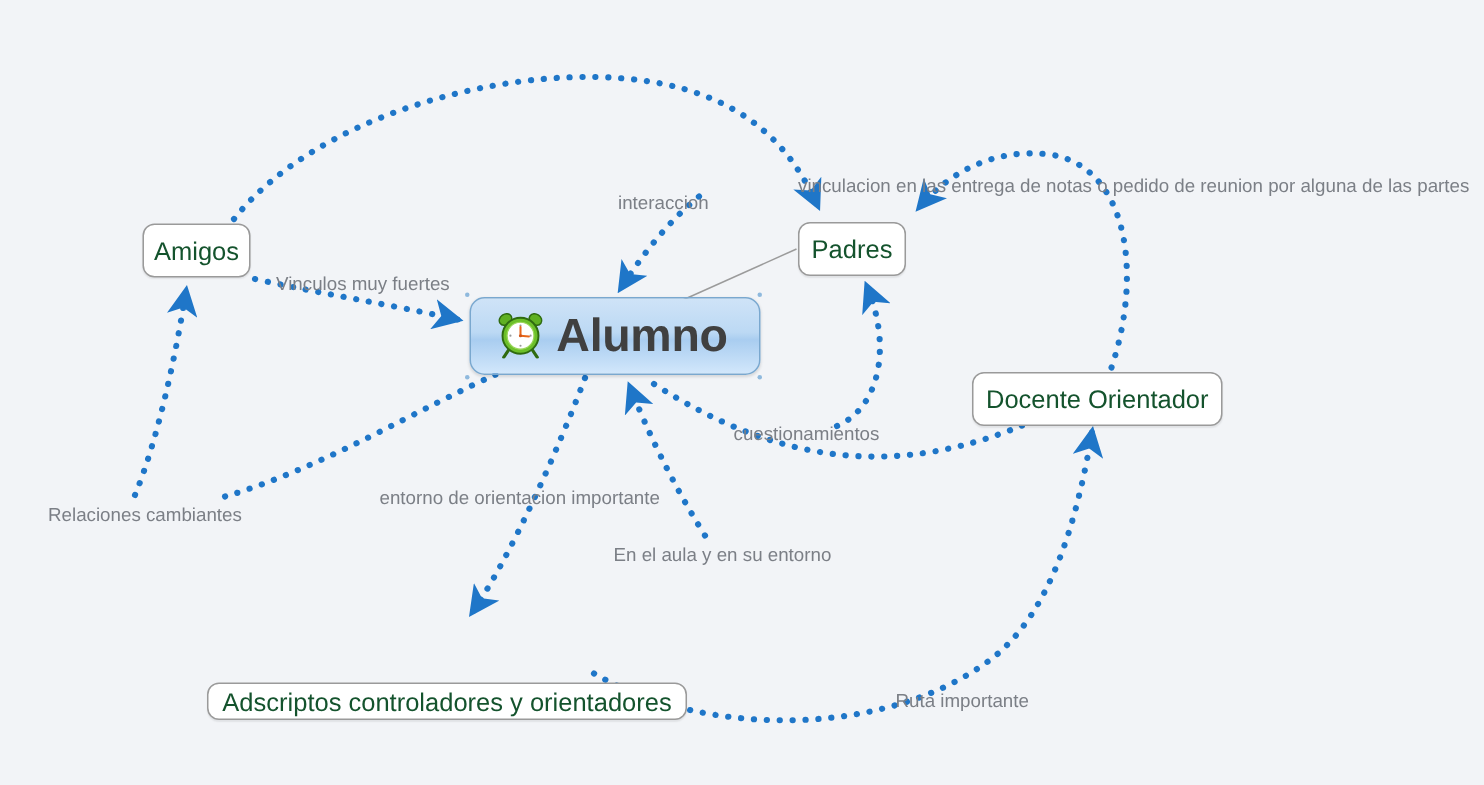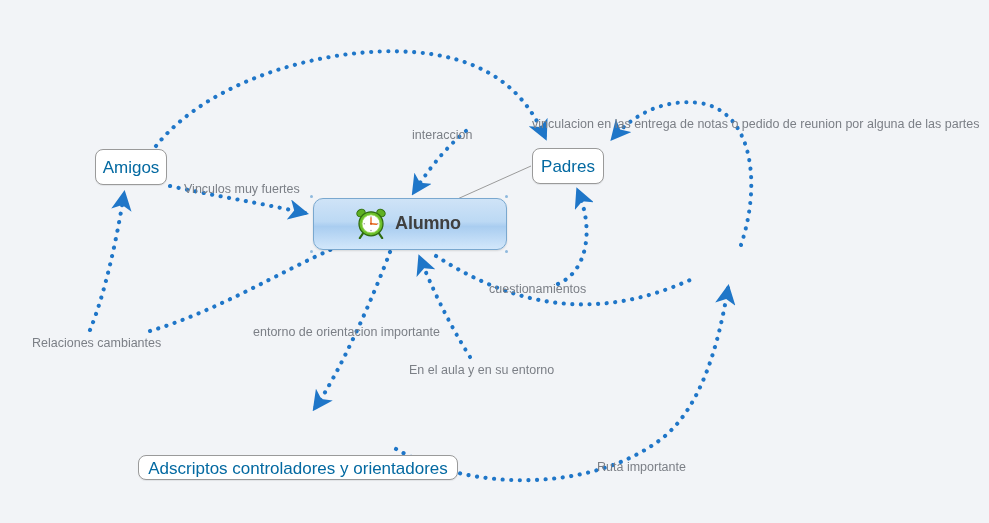--- a/index.html
+++ b/index.html
@@ -25,35 +25,35 @@
     width: 989px;
     height: 523px;
     pointer-events: none;
   }
   .node {
     position: absolute;
     box-sizing: border-box;
     background: #ffffff;
     border: 1px solid #9a9a9a;
     border-radius: 8px;
-    color: #0369a1;
+    color: #14532d;
     font-size: 17px;
     line-height: 1;
     white-space: nowrap;
     display: flex;
     align-items: center;
     justify-content: center;
     padding: 10px 13px 9px 13px;
     box-shadow: 0 1px 1px rgba(0,0,0,0.07);
   }
   .node-central {
     background: linear-gradient(to bottom, #cfe3f7 0%, #bcd9f4 45%, #a9cdf0 55%, #d2e7fb 100%);
     border: 1px solid #7aa8cf;
     border-radius: 10px;
-    font-size: 18px;
+    font-size: 31px;
     font-weight: bold;
     color: #404040;
     padding: 9px 20px 11px 16px;
     box-shadow: 0 1px 2px rgba(0,0,0,0.12);
   }
   .node-central .label {
     margin-left: 8px;
     letter-spacing: -0.2px;
   }
   .clock {
@@ -134,20 +134,23 @@
   </div>
 
   <div class="node" id="node-amigos" style="left: 95px; top: 149px; width: 72px; height: 36px;">
     <span>Amigos</span>
   </div>
 
   <div class="node" id="node-padres" style="left: 532px; top: 148px; width: 72px; height: 36px;">
     <span>Padres</span>
   </div>
 
+  <div class="node" id="node-docente" style="left: 648px; top: 248px; width: 167px; height: 36px;">
+    <span>Docente Orientador</span>
+  </div>
 
   <div class="node" id="node-adscriptos" style="left: 138px; top: 415px; width: 320px; height: 25px; margin-top: 40px;">
     <span>Adscriptos controladores y orientadores</span>
   </div>
 
   <div class="edge-label" id="lbl-1" style="left: 532px; top: 118px;">vinculacion en las entrega de notas o pedido de reunion por alguna de las partes</div>
   <div class="edge-label" id="lbl-2" style="left: 412px; top: 129px;">interaccion</div>
   <div class="edge-label" id="lbl-3" style="left: 184px; top: 183px;">Vinculos muy fuertes</div>
   <div class="edge-label" id="lbl-4" style="left: 489px; top: 283px;">cuestionamientos</div>
   <div class="edge-label" id="lbl-5" style="left: 32px; top: 337px;">Relaciones cambiantes</div>

